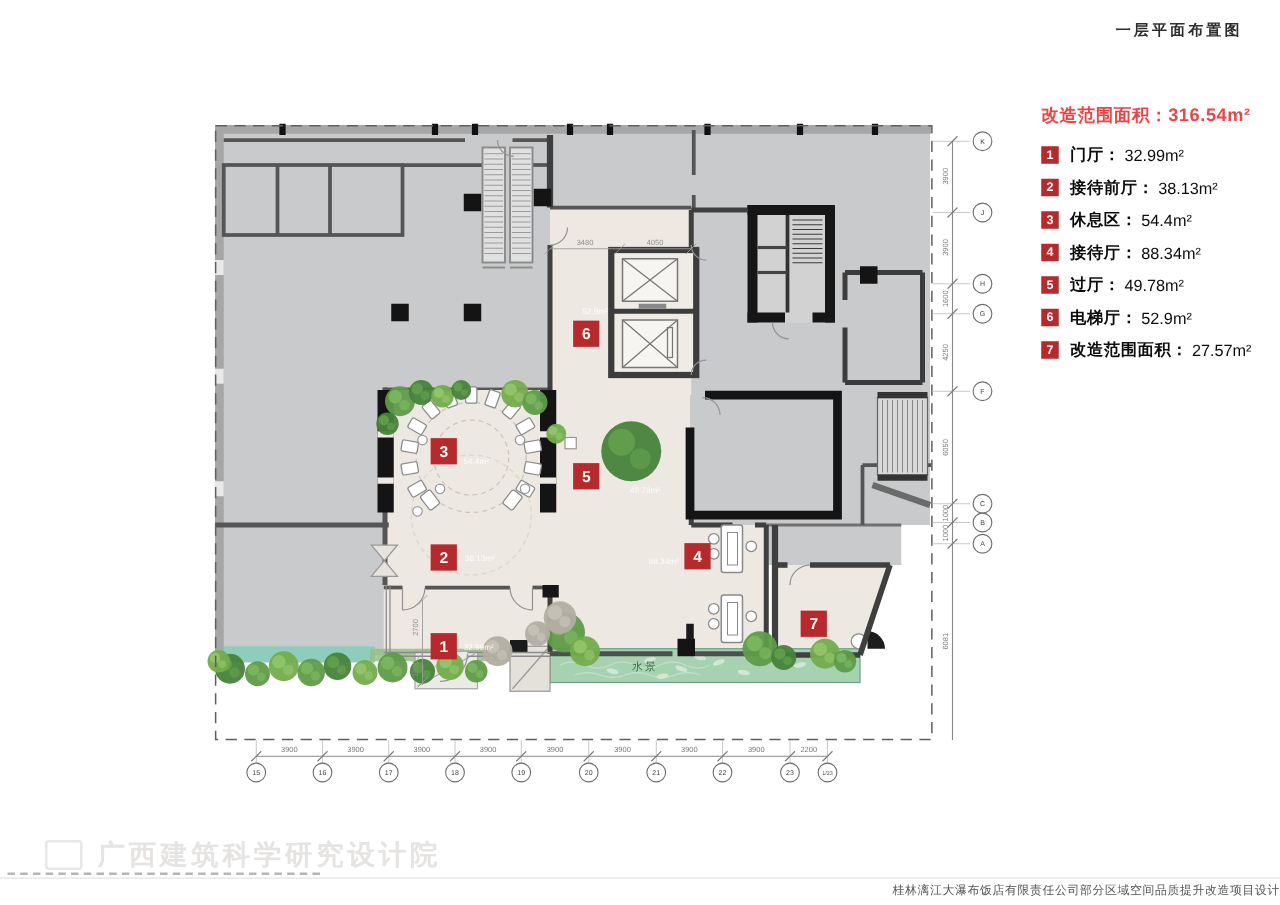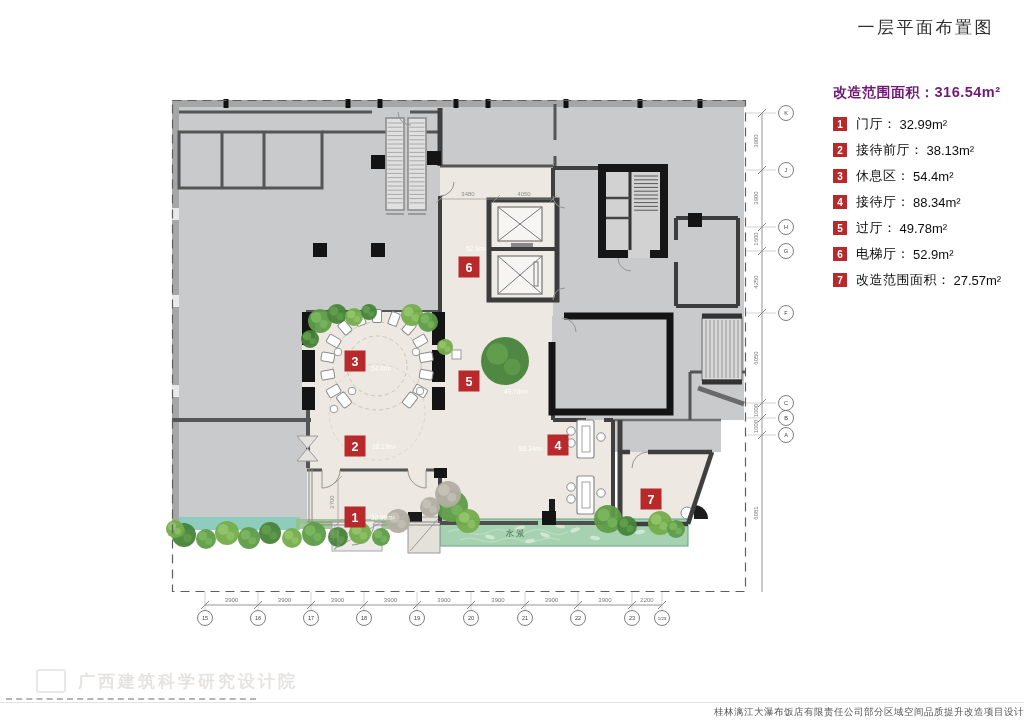--- a/index.html
+++ b/index.html
@@ -1,31 +1,31 @@
 <!DOCTYPE html>
 <html style="--accent: #b8292b;"><head>
 <meta charset="utf-8">
 <style>
   html,body{margin:0;padding:0}
   body{width:1024px;height:724px;position:relative;background:#fff;overflow:hidden;
        font-family:"Liberation Sans","DejaVu Sans",sans-serif;color:#222}
   .abs{position:absolute}
-  #page-title{right:30px;top:16px;font-size:17px;font-weight:normal;letter-spacing:2.5px;color:#2e2e2e}
+  #page-title{right:30px;top:16px;font-size:12px;font-weight:bold;letter-spacing:2.5px;color:#2e2e2e}
   #legend{left:833px;top:84px;width:192px}
-  #legend .hdr{font-size:14px;font-weight:bold;color:#701a75;margin-bottom:13px;letter-spacing:.5px}
+  #legend .hdr{font-size:14px;font-weight:bold;color:#ef4444;margin-bottom:13px;letter-spacing:.5px}
   #legend .hdr .v{font-size:14.5px}
   .lrow{display:flex;align-items:center;margin-bottom:8px;font-size:13px;color:#0d0d0d}
   .lnum{width:14px;height:14px;background:var(--accent,#b8292b);color:#fff;font-size:10px;font-weight:bold;
         display:flex;align-items:center;justify-content:center;margin-right:9px;flex:0 0 14px}
-  .lname{font-weight:normal;margin-right:3px;letter-spacing:.5px}
+  .lname{font-weight:bold;margin-right:3px;letter-spacing:.5px}
   #footer-rule{left:0;top:702px;width:1024px;height:1px;background:#e3e3e3}
   #footer-caption{left:40px;top:706px;width:984px;text-align:right;font-size:9.5px;color:#555;letter-spacing:.5px}
   #watermark{left:36px;top:669px;display:flex;align-items:center;color:#e6e4e2;font-weight:bold}
   #watermark .box{width:26px;height:20px;border:2px solid #eae8e6;border-radius:3px;margin-right:12px}
-  #watermark .t{font-size:17px;letter-spacing:3px}
+  #watermark .t{font-size:22px;letter-spacing:3px}
   #wm-line{left:6px;top:698px;width:250px;border-top:2px dashed #b5b5b5}
   svg text{font-family:"Liberation Sans","DejaVu Sans",sans-serif}
 </style>
 </head>
 <body>
 
 <svg id="plan" class="abs" style="left:0;top:0" width="1024" height="724" viewBox="0 0 1024 724">
 
   <g>
     <rect x="174" y="102" width="570" height="318" fill="#c9cacb"></rect>

